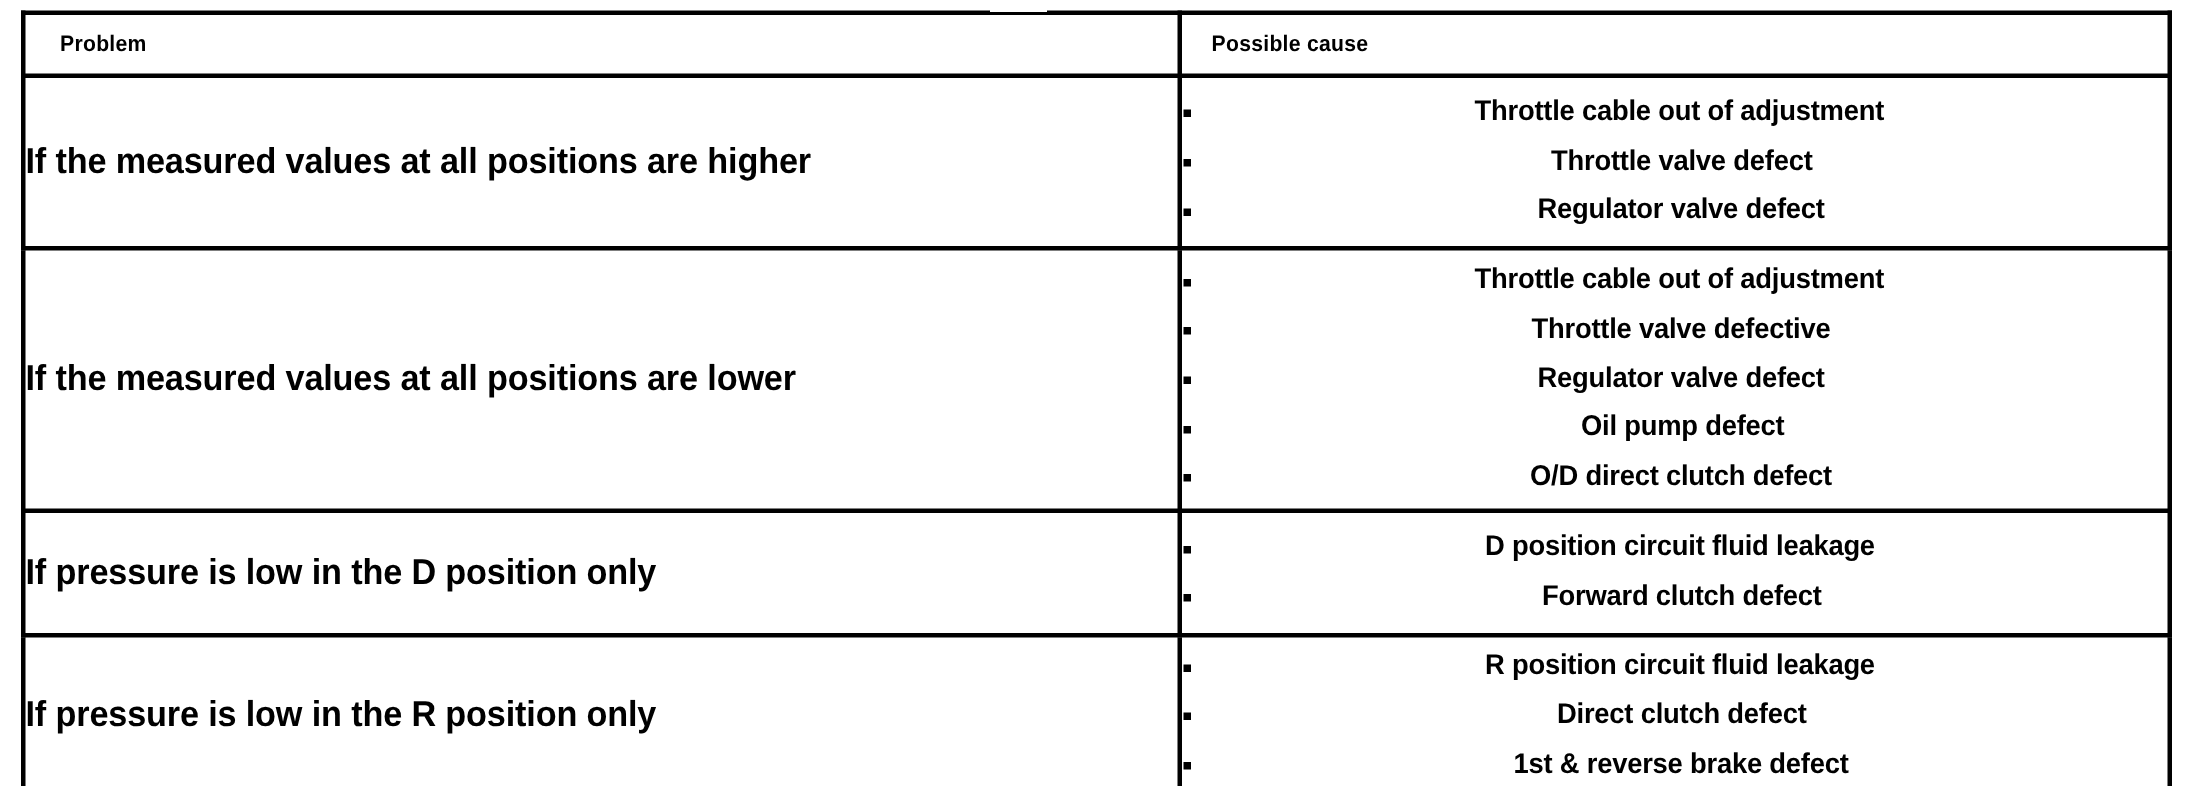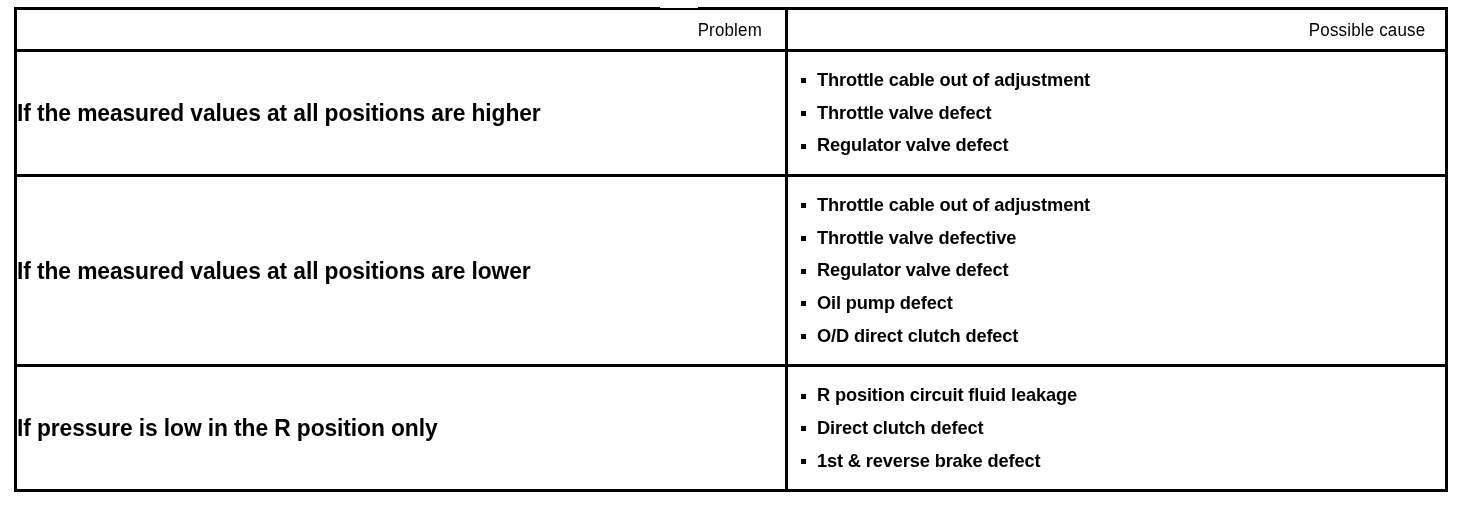--- a/index.html
+++ b/index.html
@@ -40,23 +40,23 @@
     vertical-align: middle;
     padding: 0;
     background: #ffffff;
   }
 
   col.col-problem { width: 771px; }
   col.col-cause   { width: 660px; }
 
   thead th {
     height: 39px;
-    text-align: right;
-    font-weight: normal;
-    font-size: 18px;
+    text-align: left;
+    font-weight: bold;
+    font-size: 15px;
     letter-spacing: 0.2px;
   }
   thead th .hdr-text {
     display: block;
     line-height: 1;
     transform: scaleX(0.94);
   }
 
   td.problem-cell {
     padding-left: 10px;
@@ -72,22 +72,23 @@
     transform-origin: left center;
   }
 
   td.cause-cell {
     padding: 9px 8px 10px 10px;
     vertical-align: middle;
   }
 
   ul.cause-list {
     list-style: none;
-    margin: 12px;
+    margin: 0;
     padding: 0;
+    text-align: center;
   }
   ul.cause-list li {
     position: relative;
     padding-left: 17px;
     font-size: 19px;
     font-weight: bold;
     line-height: 1.72;
     letter-spacing: -0.15px;
     white-space: nowrap;
   }
@@ -188,20 +189,37 @@
               <span class="cause-text">Oil pump defect</span>
             </li>
             <li>
               <span class="bullet"></span>
               <span class="cause-text">O/D direct clutch defect</span>
             </li>
           </ul>
         </td>
       </tr>
 
+      <tr class="row-dpos">
+        <td class="problem-cell">
+          <span class="prob-text">If pressure is low in the D position only</span>
+        </td>
+        <td class="cause-cell">
+          <ul class="cause-list">
+            <li>
+              <span class="bullet"></span>
+              <span class="cause-text">D position circuit fluid leakage</span>
+            </li>
+            <li>
+              <span class="bullet"></span>
+              <span class="cause-text">Forward clutch defect</span>
+            </li>
+          </ul>
+        </td>
+      </tr>
 
       <tr class="row-rpos">
         <td class="problem-cell">
           <span class="prob-text">If pressure is low in the R position only</span>
         </td>
         <td class="cause-cell">
           <ul class="cause-list">
             <li>
               <span class="bullet"></span>
               <span class="cause-text">R position circuit fluid leakage</span>

